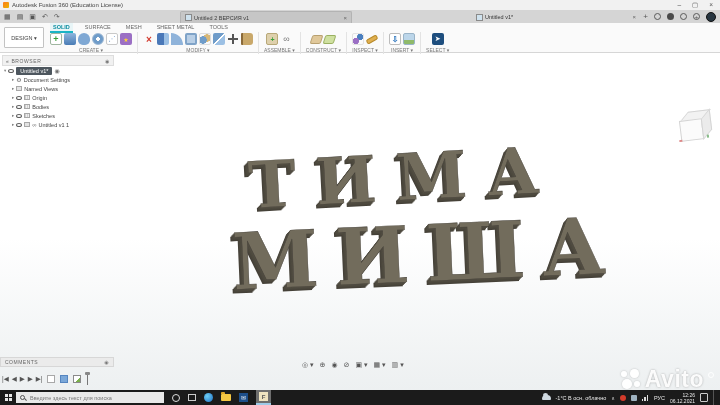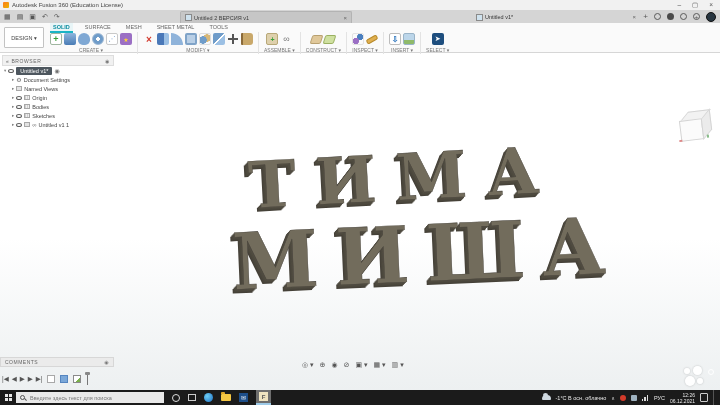--- a/index.html
+++ b/index.html
@@ -421,14 +421,15 @@
   </div>
 </div>
 
 <div class="abs avito">
   <span class="av-logo">
     <i class="av-d1"></i>
       <i class="av-d2"></i>
       <i class="av-d3"></i>
       <i class="av-d4"></i>
   </span>
+  <span class="av-text">Avito</span>
   <span class="av-reg"></span>
 </div>
 
 </body></html>

